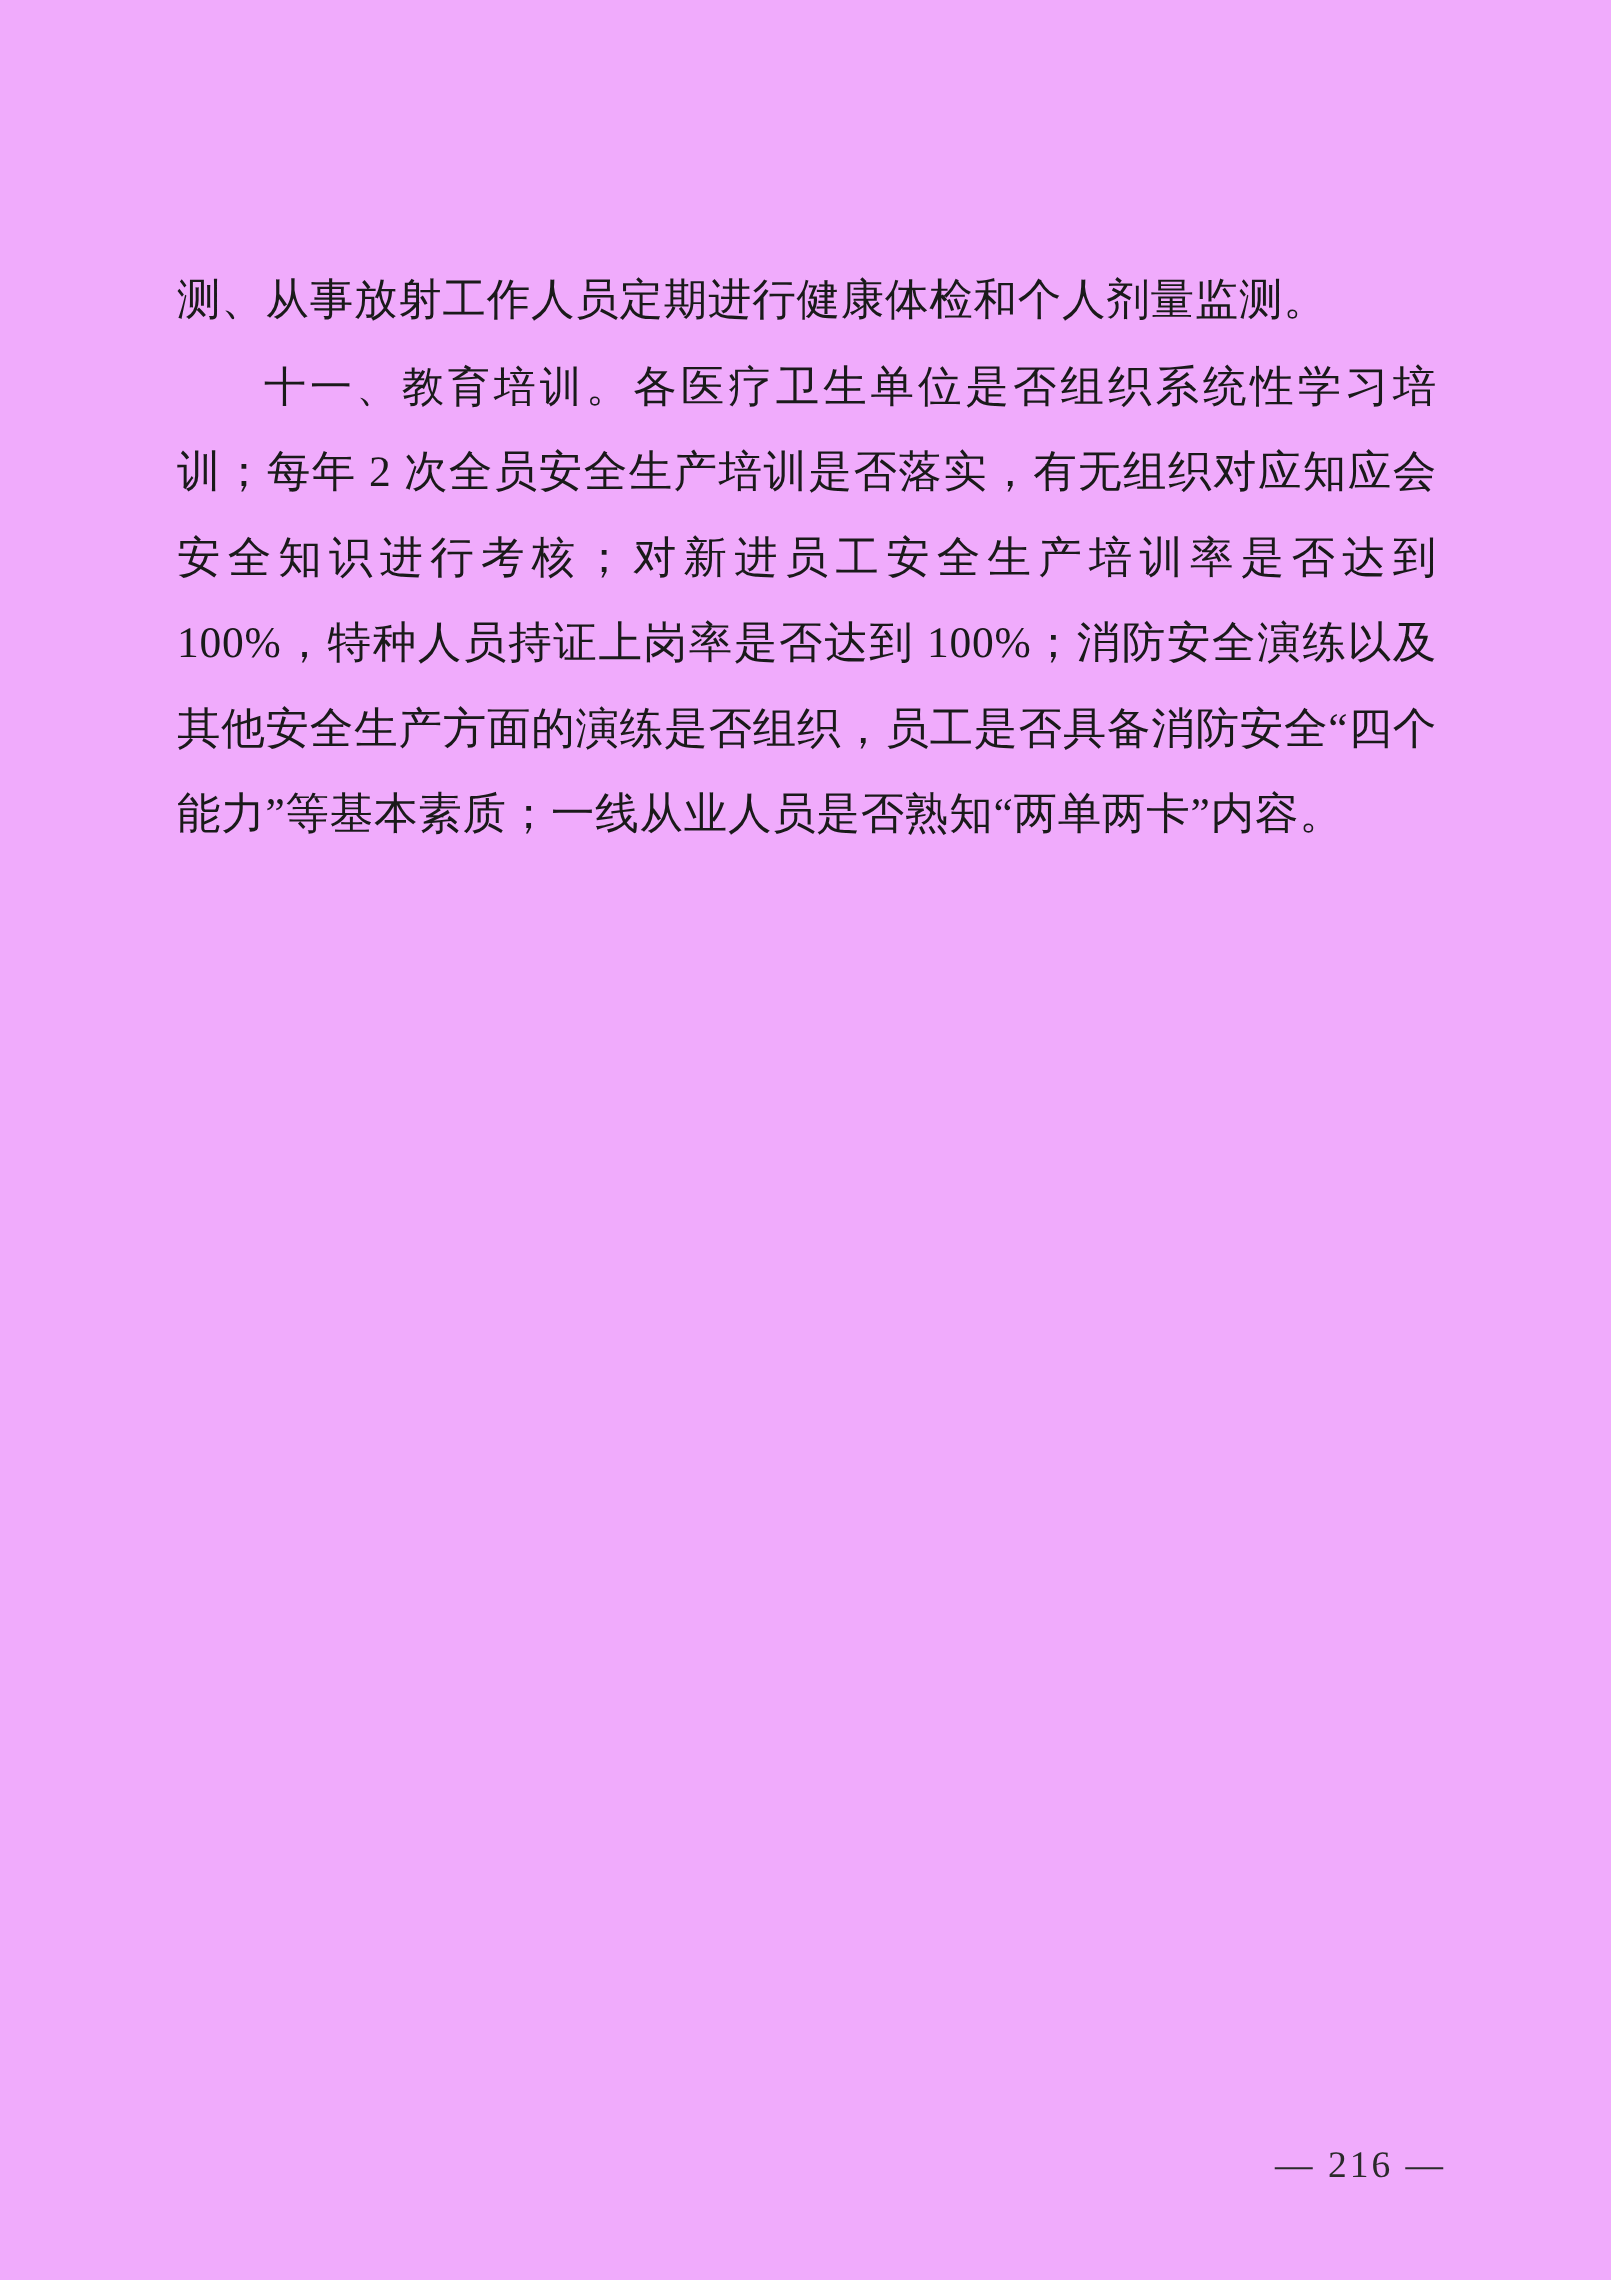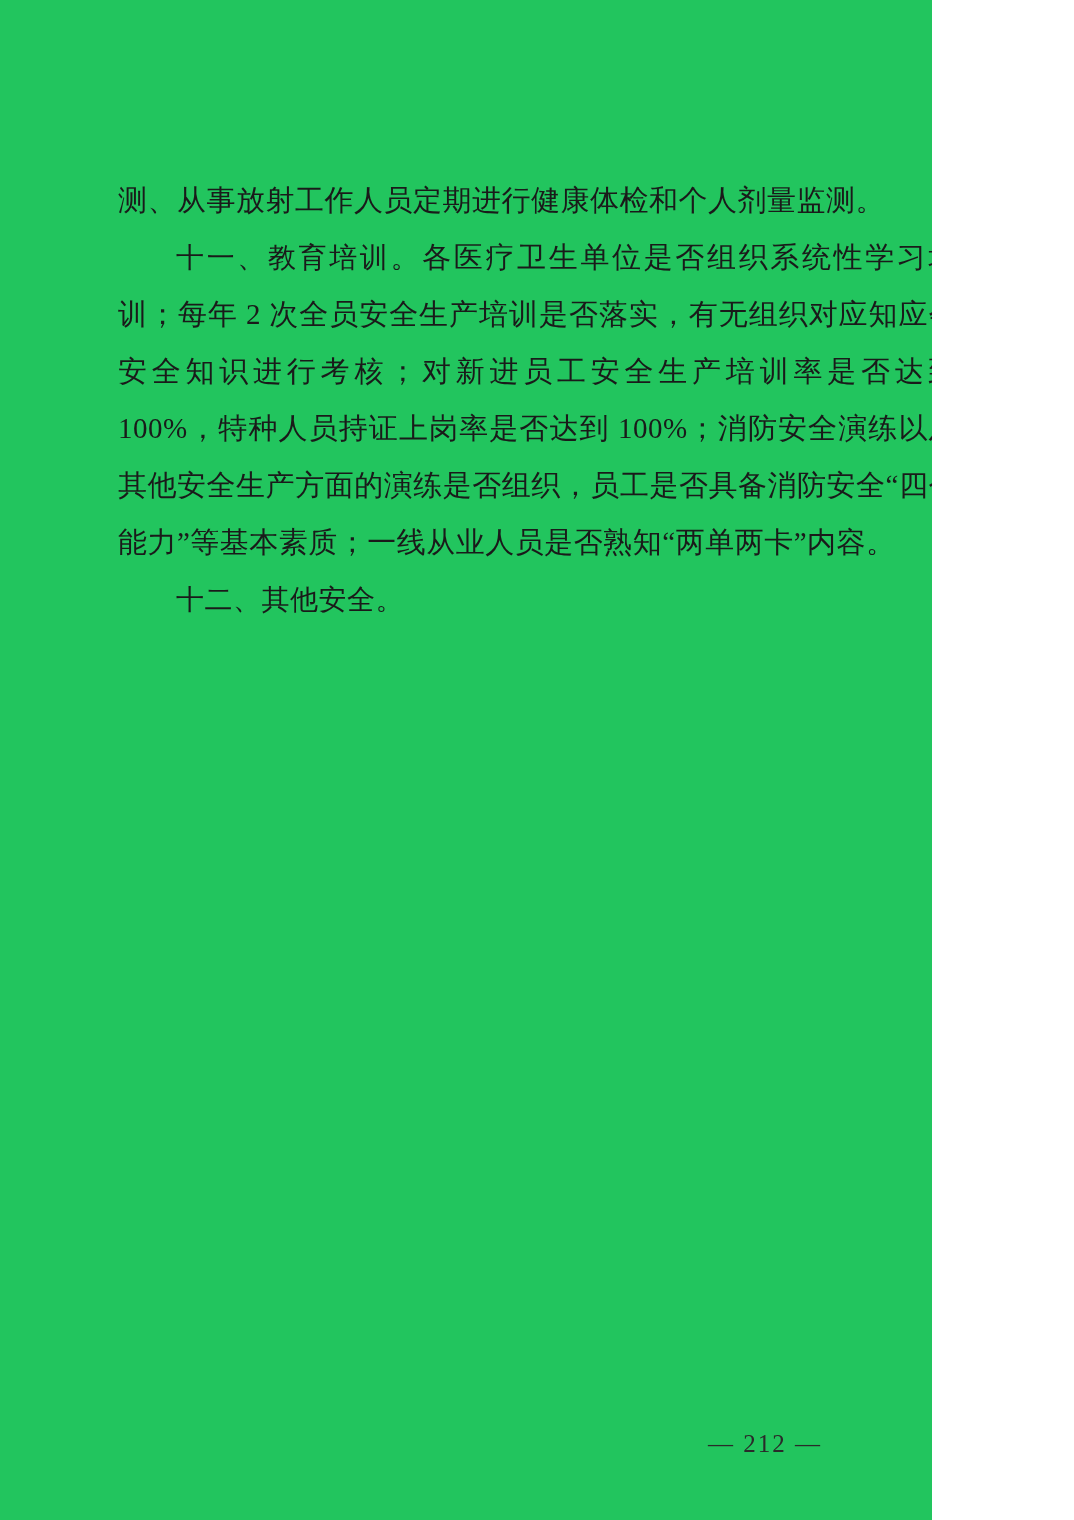--- a/index.html
+++ b/index.html
@@ -2,23 +2,23 @@
 <html><head>
 <meta charset="utf-8">
 <style>
   html, body {
     margin: 0;
     padding: 0;
     background: #ffffff;
   }
   .page {
     position: relative;
-    width: 932px;
+    width: 1074px;
     height: 1520px;
-    background: #22c55e;
+    background: #f0abfc;
     font-family: "Liberation Serif", "DejaVu Serif", serif;
     color: #1a1a1a;
     overflow: hidden;
   }
   .content {
     position: absolute;
     left: 118px;
     top: 172px;
     width: 840px;
   }
@@ -56,21 +56,18 @@
   <div class="content">
 
     <p class="para">
       <span>测、从事放射工作人员定期进行健康体检和个人剂量监测。</span>
     </p>
 
     <p class="para indent">
       <span class="bold-head">十一、教育培训</span><span>。各医疗卫生单位是否组织系统性学习培训；每年 2 次全员安全生产培训是否落实，有无组织对应知应会安全知识进行考核；对新进员工安全生产培训率是否达到 100%，特种人员持证上岗率是否达到 100%；消防安全演练以及其他安全生产方面的演练是否组织，员工是否具备消防安全“四个能力”等基本素质；一线从业人员是否熟知“两单两卡”内容。</span>
     </p>
 
-    <p class="para indent">
-      <span class="bold-head">十二、其他安全。</span><span></span>
-    </p>
 
   </div>
 
-  <div class="page-number">— 212 —</div>
+  <div class="page-number">— 216 —</div>
 
 </div>
 
 </body></html>

